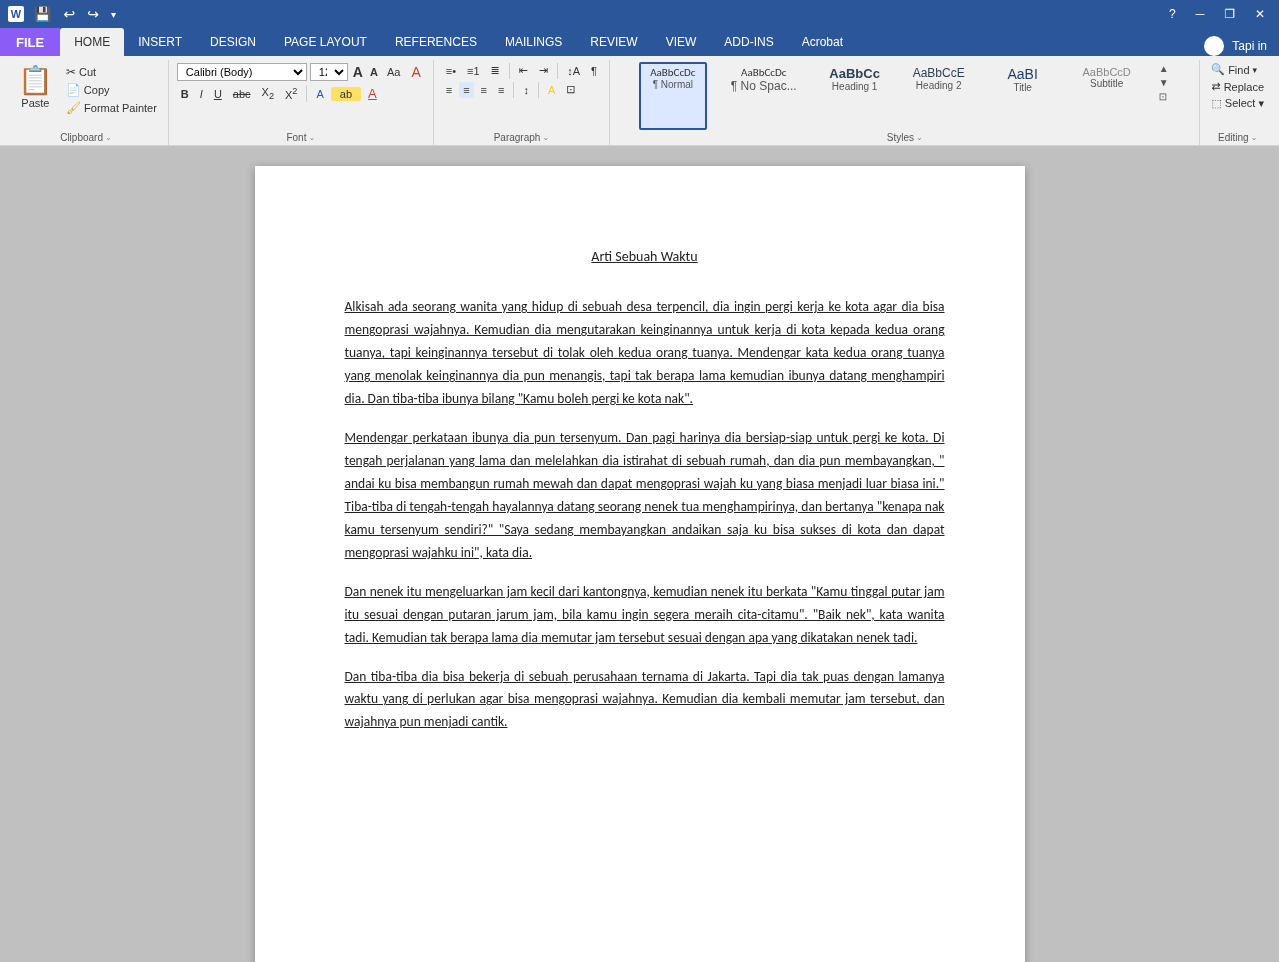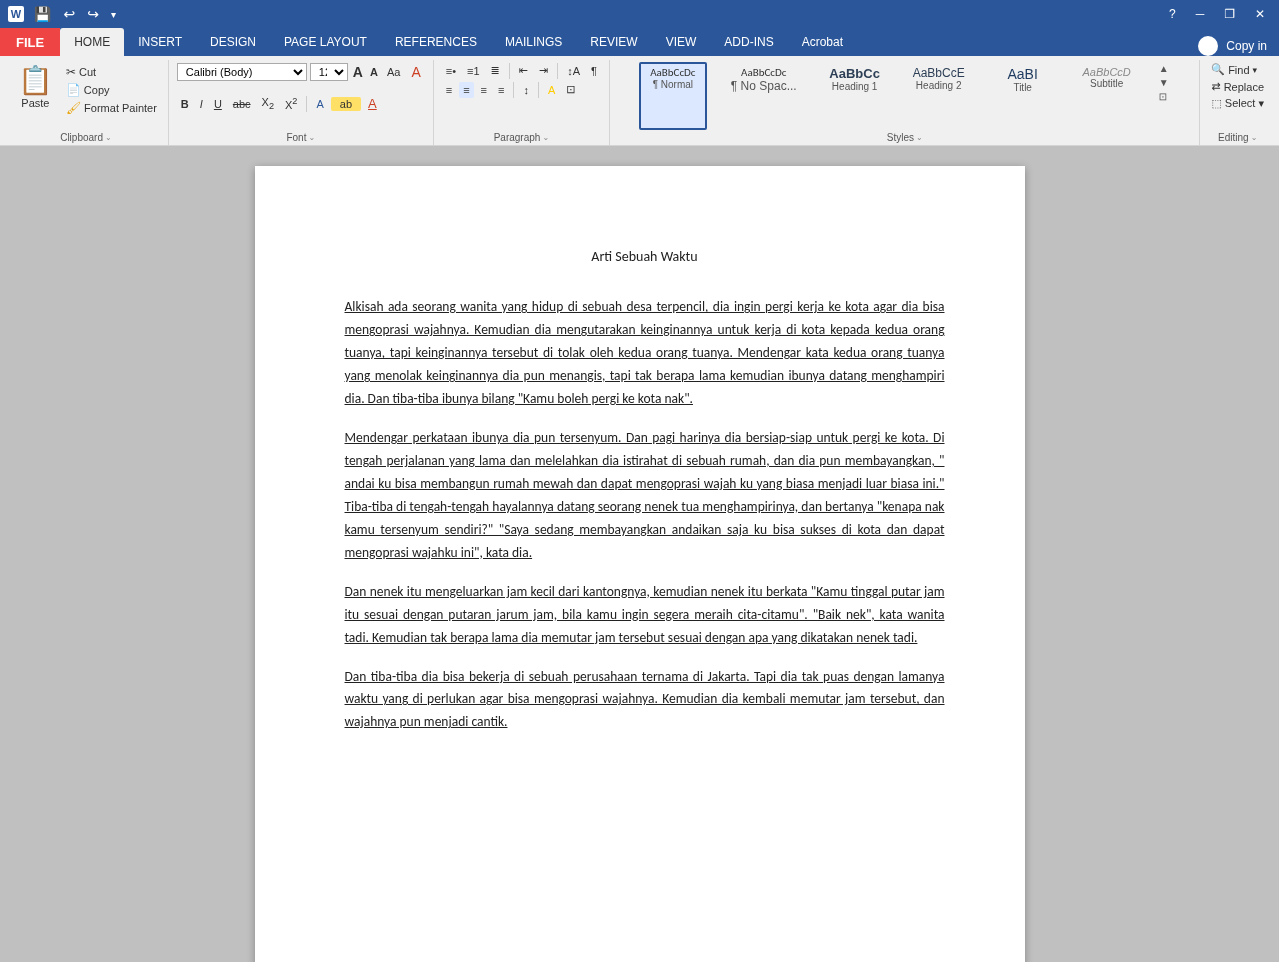--- a/index.html
+++ b/index.html
@@ -26,21 +26,21 @@
 
     
     .ribbon-tabs {
       background: #2b579a;
       display: flex;
       align-items: flex-end;
       padding: 0 0 0 0;
       height: 28px;
     }
     .file-tab {
-      background: #ef4444;
+      background: #8b5cf6;
       color: white;
       padding: 4px 16px;
       font-size: 13px;
       font-weight: bold;
       cursor: pointer;
       height: 28px;
       display: flex;
       align-items: center;
     }
     .ribbon-tab {
@@ -126,21 +126,21 @@
       border-radius: 2px;
       font-size: 11px;
       color: #333;
       white-space: nowrap;
     }
     .small-icon { font-size: 12px; }
 
     
     .font-group .ribbon-group-content {
       flex-direction: column;
-      gap: 12px;
+      gap: 2px;
     }
     .font-row { display: flex; gap: 3px; align-items: center; }
     .font-selector {
       border: 1px solid #aaa;
       padding: 1px 4px;
       font-size: 11px;
       width: 130px;
       background: white;
       cursor: pointer;
     }
@@ -214,37 +214,38 @@
       box-shadow: 0 2px 8px rgba(0,0,0,0.3);
       padding: 80px 80px 80px 90px;
       font-family: 'Calibri', Arial, sans-serif;
       font-size: 13.5px;
       color: #222;
       line-height: 1.6;
     }
     .doc-title {
       text-align: center;
       font-size: 14px;
+      text-decoration: underline;
       margin-bottom: 28px;
       font-weight: normal;
     }
     .doc-para {
       text-align: justify;
       margin-bottom: 16px;
       text-decoration: underline;
       line-height: 1.7;
     }
 
     
     .style-normal { font-family: Calibri, Arial, sans-serif; font-size: 11px; color: #333; }
     .style-nospace { font-family: Calibri, Arial, sans-serif; font-size: 11px; color: #333; }
     .style-h1 { font-size: 13px; color: #2e4057; font-weight: bold; }
     .style-h2 { font-size: 12px; color: #2e4057; font-weight: normal; }
     .style-title { font-size: 14px; color: #1e3a5f; }
-    .style-subtitle { font-size: 11px; color: #888; font-style: italic; }
+    .style-subtitle { font-size: 11px; color: #888; }
 
     .font-size-btn { font-size: 14px; font-weight: bold; color: #333; cursor: pointer; padding: 1px 2px; }
     .format-clear { color: #cc4125; font-size: 13px; }
 
     
     .b-btn { font-weight: bold; }
     .i-btn { font-style: italic; }
     .u-btn { text-decoration: underline; }
 
     .color-btn-a { color: #cc4125; text-decoration: underline; font-size: 13px; }
@@ -280,21 +281,21 @@
   <div class="ribbon-tab">DESIGN</div>
   <div class="ribbon-tab">PAGE LAYOUT</div>
   <div class="ribbon-tab">REFERENCES</div>
   <div class="ribbon-tab">MAILINGS</div>
   <div class="ribbon-tab">REVIEW</div>
   <div class="ribbon-tab">VIEW</div>
   <div class="ribbon-tab">ADD-INS</div>
   <div class="ribbon-tab">Acrobat</div>
   <div class="sign-in">
     <span style="background:#fff;border-radius:50%;width:20px;height:20px;display:inline-block;"></span>
-    <span>Copy in</span>
+    <span>Tapi in</span>
   </div>
 </div>
 
 <div class="ribbon">
 
   <div class="ribbon-group clipboard-group">
     <div class="ribbon-group-content">
       <div class="paste-btn">
         <span class="paste-icon">📋</span>
         <span class="paste-label">Paste</span>

